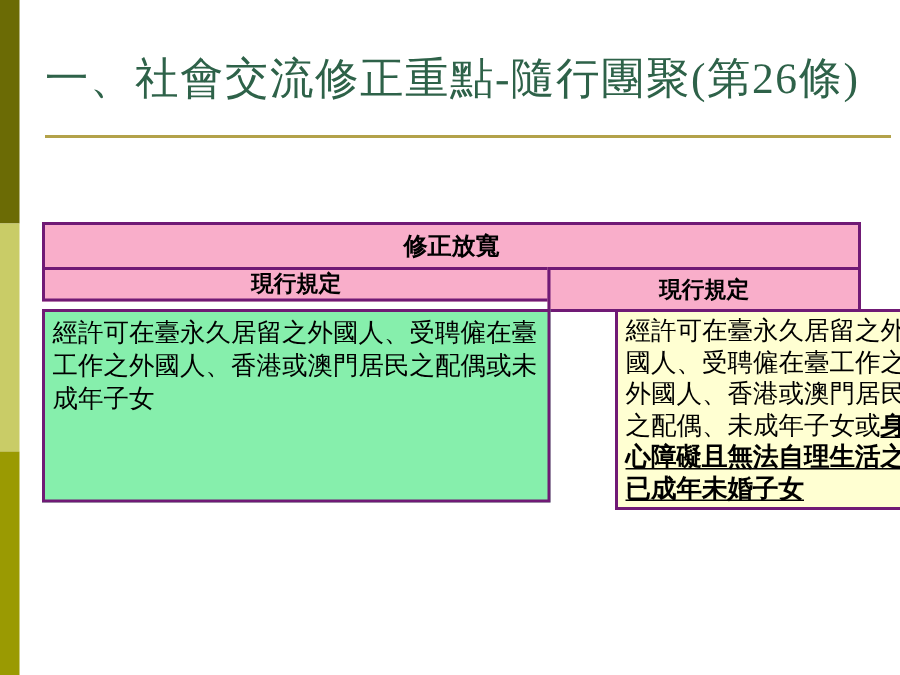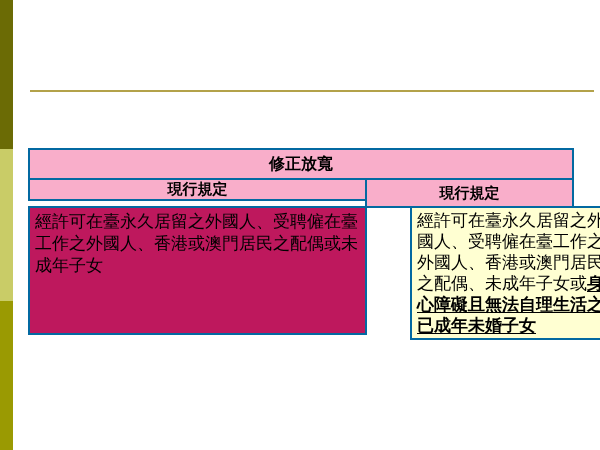--- a/index.html
+++ b/index.html
@@ -14,51 +14,52 @@
   .bar-bot{top:301px;height:149px;background:#9a9a02;}
   
   .title{
     position:absolute;left:30px;top:36px;width:560px;
     font-size:29px;line-height:34px;color:#2e6249;
     letter-spacing:1px;white-space:nowrap;
   }
   .rule{position:absolute;left:30px;top:90px;width:564px;height:2px;background:#b3a24a;}
   
   .cell{
-    position:absolute;box-sizing:border-box;border:2px solid #0369a1;
+    position:absolute;box-sizing:border-box;border:2px solid #701a75;
     color:#000;
   }
   .hdr{
     background:#f9aeca;display:flex;align-items:center;justify-content:center;
     font-weight:bold;font-size:16px;
   }
   .cell-r1{left:28px;top:148px;width:546px;height:32px;}
   .cell-r2l{left:28px;top:178px;width:339px;height:23px;font-size:15px;justify-content:center;}
   .cell-r2r{left:365px;top:178px;width:209px;height:30px;font-size:15px;}
   .cell-bl{
-    left:28px;top:206px;width:339px;height:129px;background:#be185d;
+    left:28px;top:206px;width:339px;height:129px;background:#86efac;
     padding:3px 5px;font-size:17px;line-height:22px;
   }
   .cell-br{
     left:365px;top:206px;width:209px;height:134px;background:#ffffd2;
     padding:2px 5px;font-size:17px;line-height:21px;margin-left:45px;
   }
   .em{
     font-weight:bold;text-decoration:underline;text-underline-offset:2px;
   }
 </style>
 </head>
 <body>
 
 <div class="slide">
 
   <div class="bar bar-top"></div>
   <div class="bar bar-mid"></div>
   <div class="bar bar-bot"></div>
 
+  <div class="title">一、社會交流修正重點-隨行團聚(第26條)</div>
   <div class="rule"></div>
 
   <div class="cell cell-r1 hdr">
     <span>修正放寬</span>
   </div>
 
   <div class="cell cell-r2l hdr">
     <span>現行規定</span>
   </div>
 

